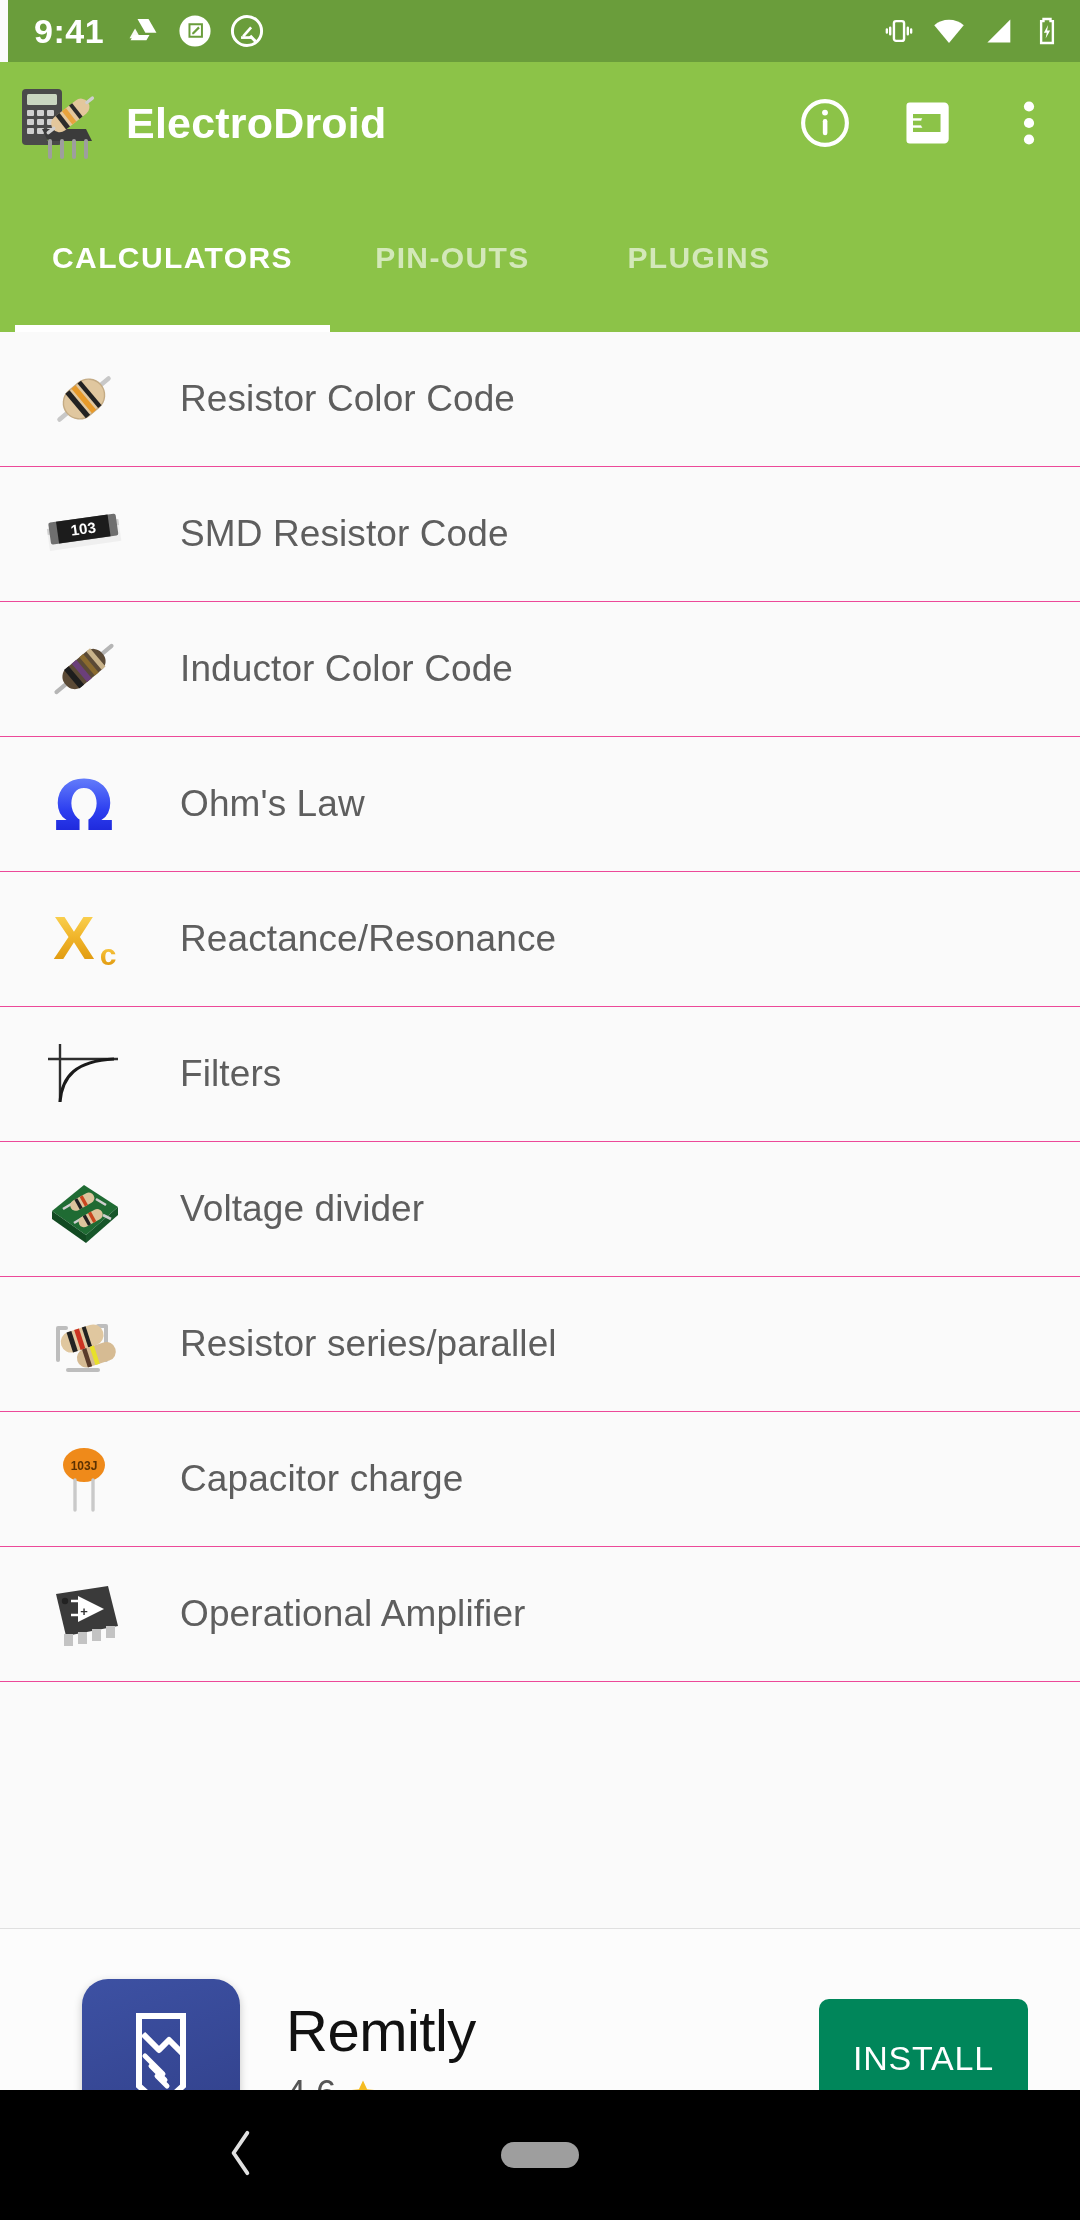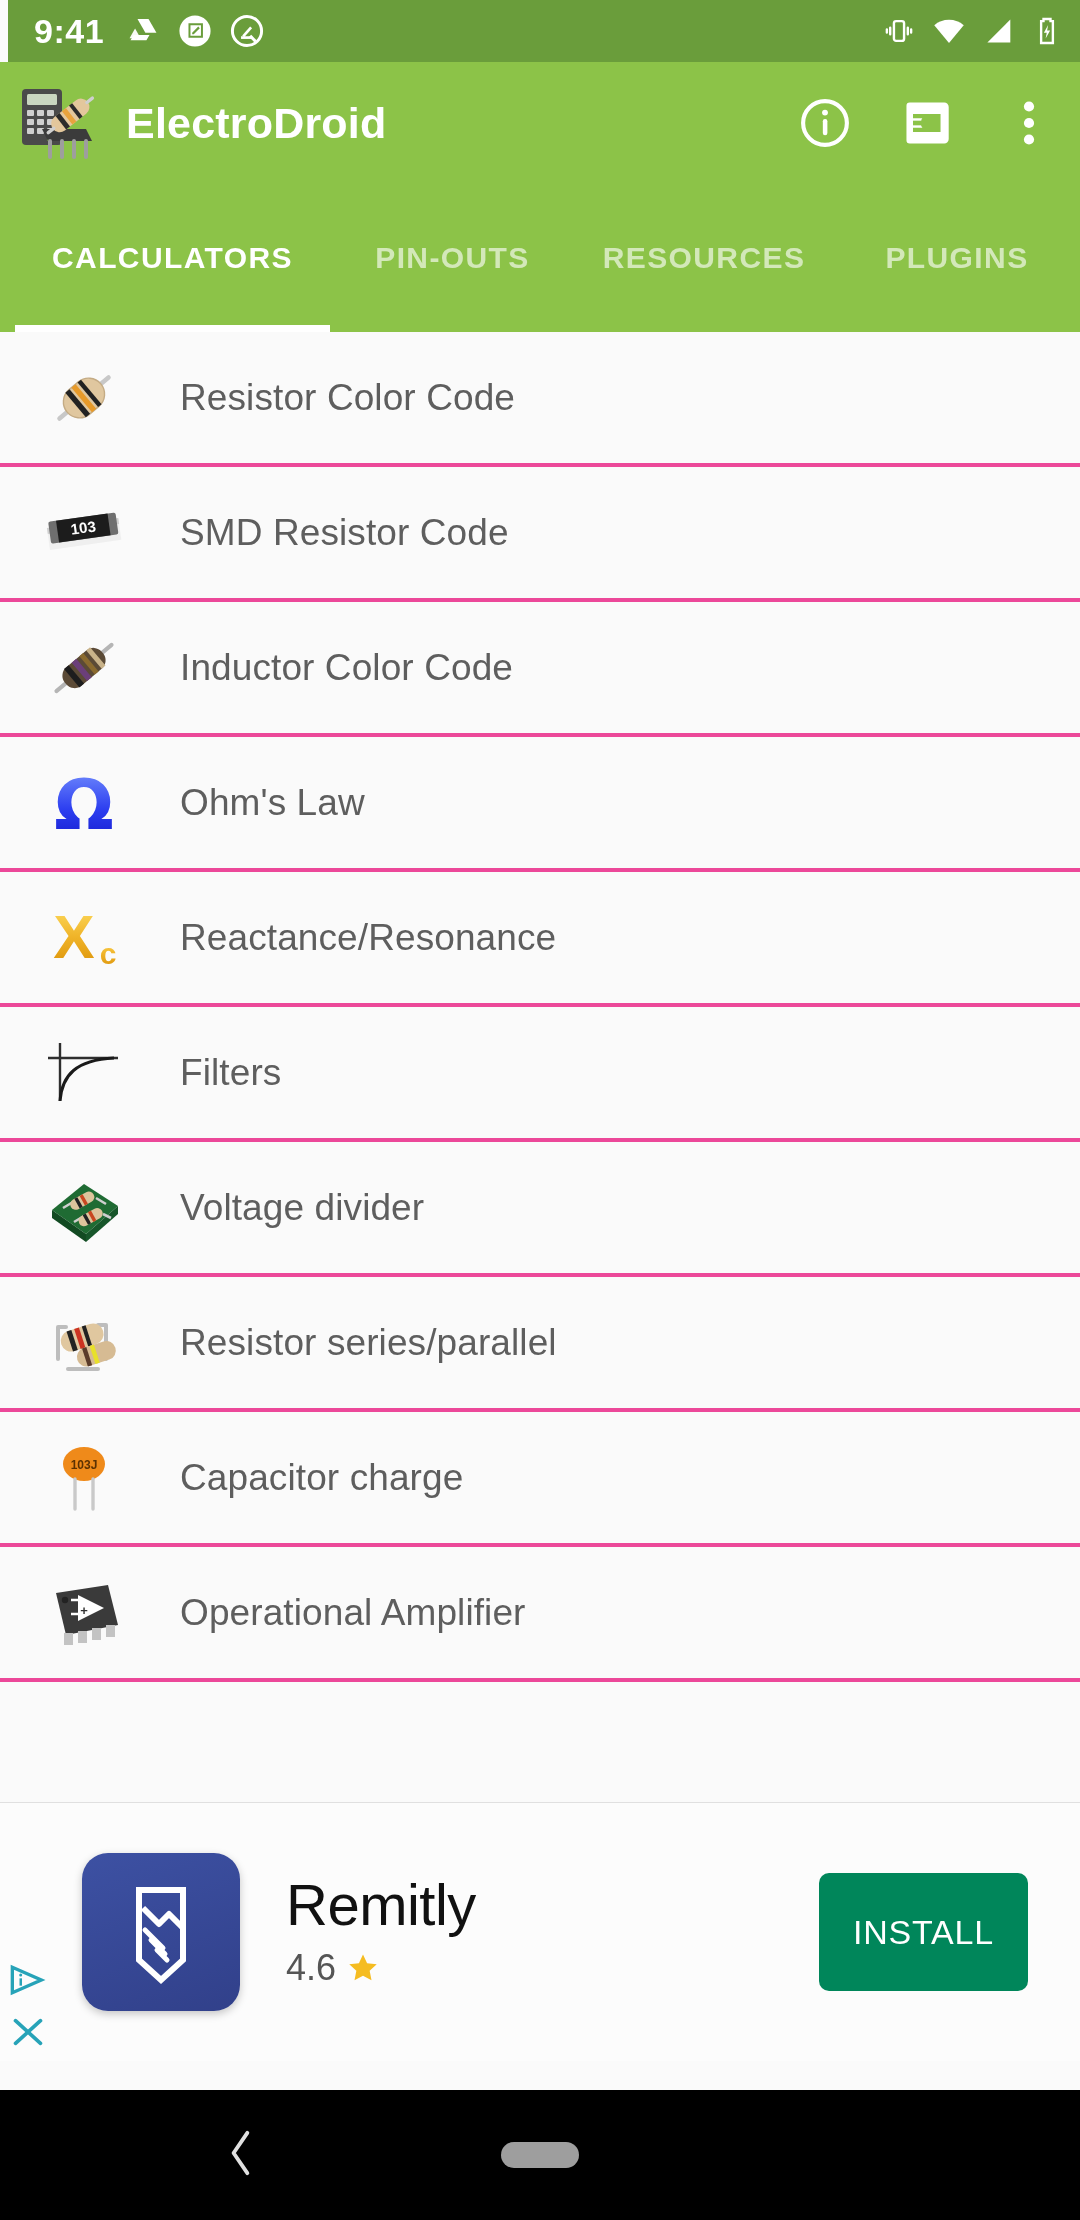--- a/index.html
+++ b/index.html
@@ -46,29 +46,29 @@
   .tab.active { color:#fff; }
   .tab-ind { position:absolute; left:0; bottom:0; height:7px; background:#fff; }
 
   
   .list {
     position:absolute; top:332px; left:0; width:1080px; height:1499px;
     background:#fafafa; overflow:hidden;
   }
   .row {
     height:135px; display:flex; align-items:center;
-    border-bottom:4px solid #ec4899;
+    border-bottom:1px solid #ec4899;
     padding-left:38px; background:#fafafa;
   }
   .row-icon { width:92px; height:92px; flex:0 0 92px; display:flex; align-items:center; justify-content:center; }
   .row-label { margin-left:50px; font-size:37px; color:#5e5e5e; letter-spacing:.1px; }
 
   
   .ad {
-    position:absolute; top:1802px; left:0; width:1080px; height:259px;
+    position:absolute; top:1928px; left:0; width:1080px; height:259px;
     background:#fcfcfc; border-top:1px solid #e0e0e0;
     display:flex; align-items:center;
   }
   .ad-choices { position:absolute; left:8px; top:160px; display:flex; flex-direction:column; gap:14px; }
   .ad-icon {
     width:158px; height:158px; margin-left:82px; border-radius:26px;
     background:linear-gradient(160deg,#3d51a3 0%,#31408a 100%);
     display:flex; align-items:center; justify-content:center;
     box-shadow:0 3px 8px rgba(0,0,0,.22); flex:0 0 158px;
   }
@@ -202,23 +202,20 @@
     </div>
 
     <div class="tabs">
       <div class="tab active" style="width:315px">
         <span>CALCULATORS</span>
         <span class="tab-ind" style="width:315px"></span>
       </div>
       <div class="tab" style="width:245px">
         <span>PIN-OUTS</span>
       </div>
-      <div class="tab" style="width:258px">
-        <span>RESOURCES</span>
-      </div>
       <div class="tab" style="width:248px">
         <span>PLUGINS</span>
       </div>
     </div>
   </div>
 
   <div class="list">
 
     <div class="row">
       <span class="row-icon">

